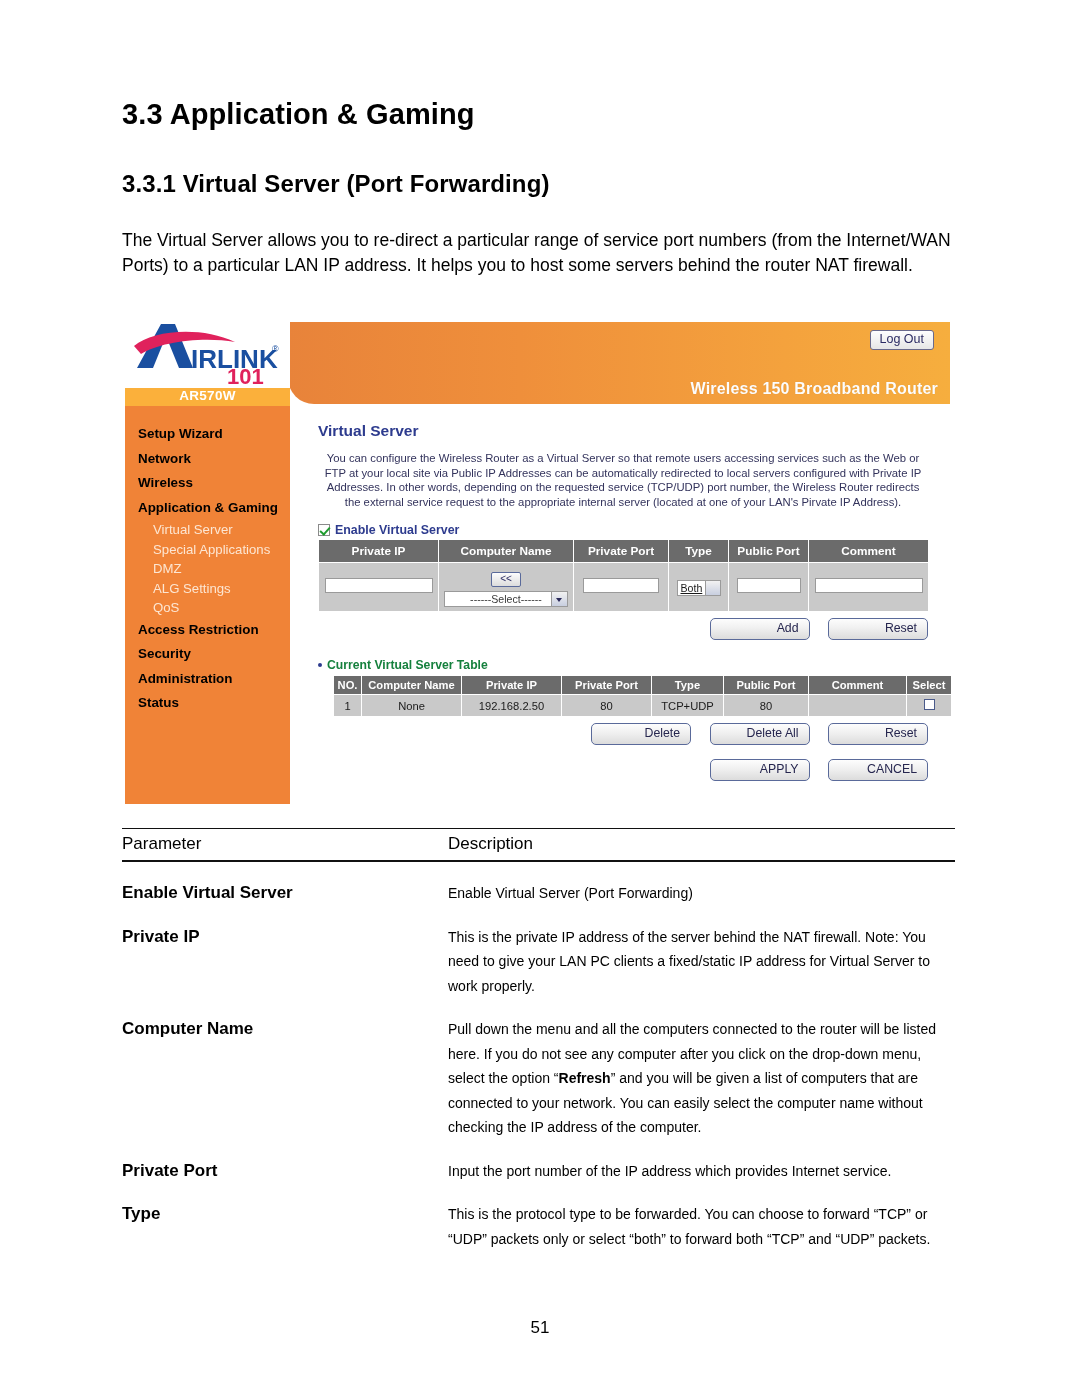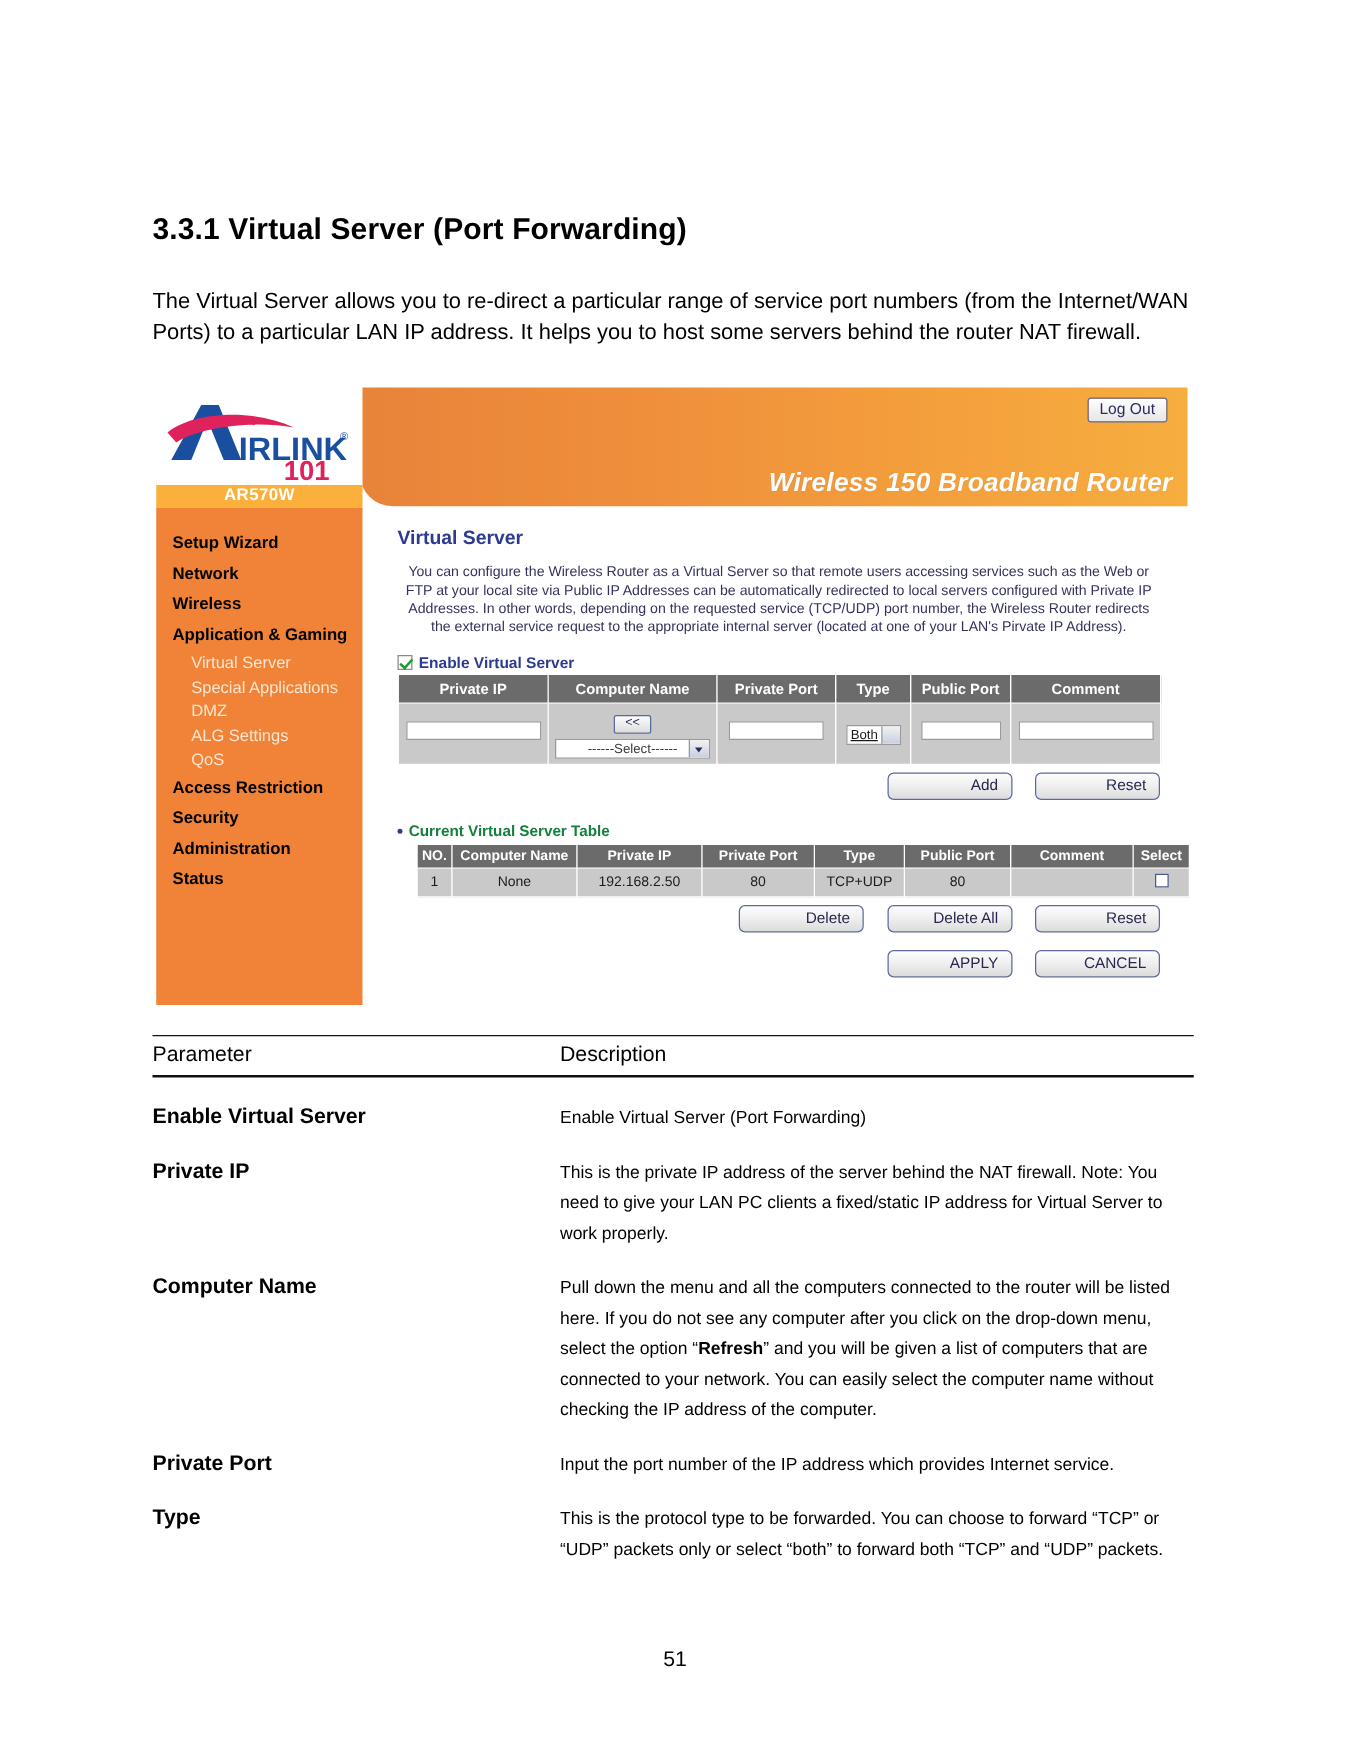--- a/index.html
+++ b/index.html
@@ -71,37 +71,36 @@
     height: 80px;
     background: #ffffff;
     z-index: 5;
   }
   .logo-svg { position: absolute; left: 6px; top: 8px; }
 
   
   .banner {
     position: absolute;
     left: 163px;
-    top: 2px;
+    top: 14px;
     width: 662px;
-    height: 95px;
+    height: 82px;
     background: linear-gradient(to right, #e8833a 0%, #ef8f3b 35%, #f4a23d 75%, #f6ae3e 100%);
     border-bottom-left-radius: 26px;
   }
   .banner-title {
     position: absolute;
     right: 12px;
     bottom: 6px;
     color: #fdfdfd;
-    font-size: 21px;
+    font-size: 16px;
     font-weight: bold;
     letter-spacing: 0.2px;
     white-space: nowrap;
     text-shadow: 0 0 1px rgba(0,0,0,0.12);
-    font-style: italic;
   }
   .logout-btn {
     position: absolute;
     right: 16px;
     top: 8px;
     padding: 2px 9px 3px 9px;
     font-size: 12.5px;
     color: #2b2b63;
     background: linear-gradient(to bottom,#fefefe,#e6e6e6);
     border: 1px solid #6a6a8c;
@@ -418,20 +417,21 @@
     width: 1080px;
     text-align: center;
     font-size: 17px;
   }
 </style>
 </head>
 <body>
 
 <div class="page">
 
+  <div class="h1">3.3 Application &amp; Gaming</div>
   <div class="h2">3.3.1 Virtual Server (Port Forwarding)</div>
   <div class="intro">The Virtual Server allows you to re-direct a particular range of service port numbers (from the Internet/WAN Ports) to a particular LAN IP address. It helps you to host some servers behind the router NAT firewall.</div>
 
   <div class="router-shot">
 
     <div class="logo-area">
       <svg class="logo-svg" width="158" height="70" viewBox="0 0 158 70">
         <path d="M6 52 L30 8 L44 8 L62 52 L48 52 L35 20 L22 52 Z" fill="#1a4fa0"></path>
         <path d="M3 30 C22 14, 70 10, 104 26 C72 20, 28 26, 10 38 Z" fill="#e0225c"></path>
         <text x="60" y="52" font-family="Liberation Sans, sans-serif" font-size="26" font-weight="bold" fill="#1a4fa0">IRLINK</text>

